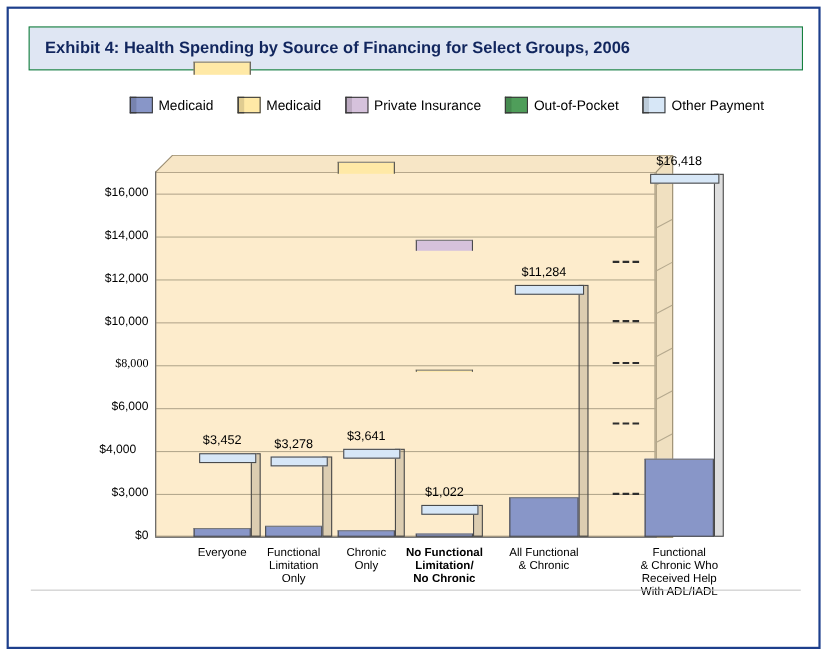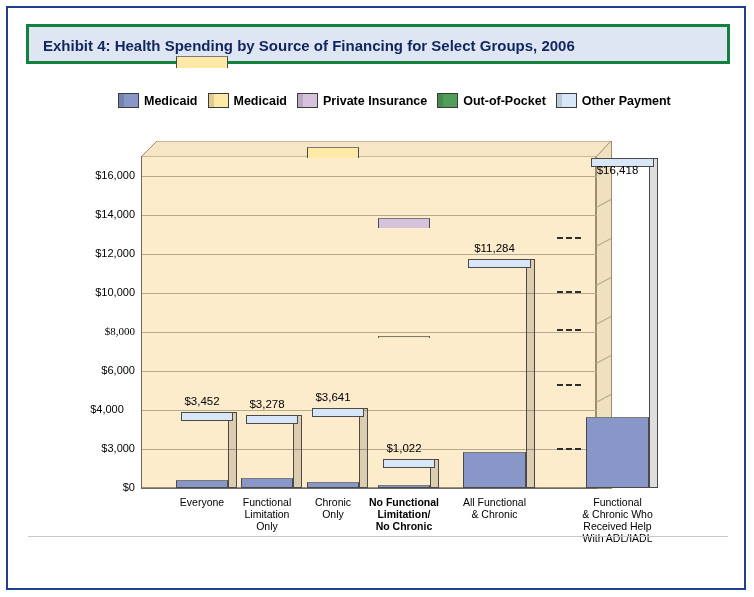--- a/index.html
+++ b/index.html
@@ -8,30 +8,30 @@
     background:#ffffff;
     font-family:"Liberation Sans", sans-serif;
     overflow:hidden;
   }
   #frame{
     position:absolute;left:6px;top:6px;width:740px;height:584px;
     border:2px solid #1d3f8c;background:#ffffff;box-sizing:border-box;
   }
   #title-bar{
     position:absolute;left:18px;top:16px;width:704px;height:40px;
-    background:#dfe6f3;border:3px solid #15803d;box-sizing:border-box;
+    background:#dfe6f3;border:1px solid #15803d;box-sizing:border-box;
   }
   #title-text{
     position:absolute;left:14px;top:10px;
     font-size:15px;font-weight:bold;color:#11265e;white-space:nowrap;
   }
   
   #legend{
     position:absolute;left:110px;top:80px;width:590px;height:20px;
-    display:flex;align-items:flex-end;gap:10px;font-weight:bold;
+    display:flex;align-items:flex-start;gap:22px;
   }
   .lg-item{display:flex;align-items:center;gap:5px;}
   .lg-swatch{
     width:19px;height:13px;border:1px solid #3b3b3b;display:block;
     position:relative;
   }
   .lg-swatch::after{
     content:"";position:absolute;left:-1px;top:-1px;width:5px;height:13px;
     border:1px solid #3b3b3b;border-right:none;
     background:rgba(0,0,0,0.12);
@@ -214,21 +214,21 @@
           <div class="bar-side" style="left: 63px; height: 229.37px; top: -9px;"></div>
           <div class="seg bot-edge" style="top: 184.24px; height: 36.1294px; background: rgb(136, 150, 200); border-top: 1px solid rgb(122, 122, 122);"></div>
           <div class="bar-cap" style="left: 4.5px; top: -9px; width: 63px; background: rgb(215, 231, 247);"></div>
         </div>
         <div class="bar-value" style="left: 443px; width: 87px; top: 233.63px;">$11,284</div>
         <div class="bar" style="left: 578px; top: 159.366px; width: 63px; height: 320.634px;">
           <div class="bar-side" style="left: 63px; height: 329.634px; top: -9px;"></div>
           <div class="seg bot-edge" style="top: 249.352px; height: 71.2824px; background: rgb(136, 150, 200); border-top: 1px solid rgb(122, 122, 122);"></div>
           <div class="bar-cap" style="left: 4.5px; top: -9px; width: 63px; background: rgb(215, 231, 247);"></div>
         </div>
-        <div class="bar-value" style="left: 566px; width: 87px; top: 133.366px; margin-top: 23px;">$16,418</div>
+        <div class="bar-value" style="left: 566px; width: 87px; top: 133.366px;">$16,418</div>
       </div>
     <div id="catlabels">
         <div class="cat-label" style="left: 146px; width: 96px; top: 488px;">
           <div>Everyone</div>
         </div>
         <div class="cat-label" style="left: 211px; width: 96px; top: 488px;">
           <div>Functional</div>
           <div>Limitation</div>
           <div>Only</div>
         </div>

